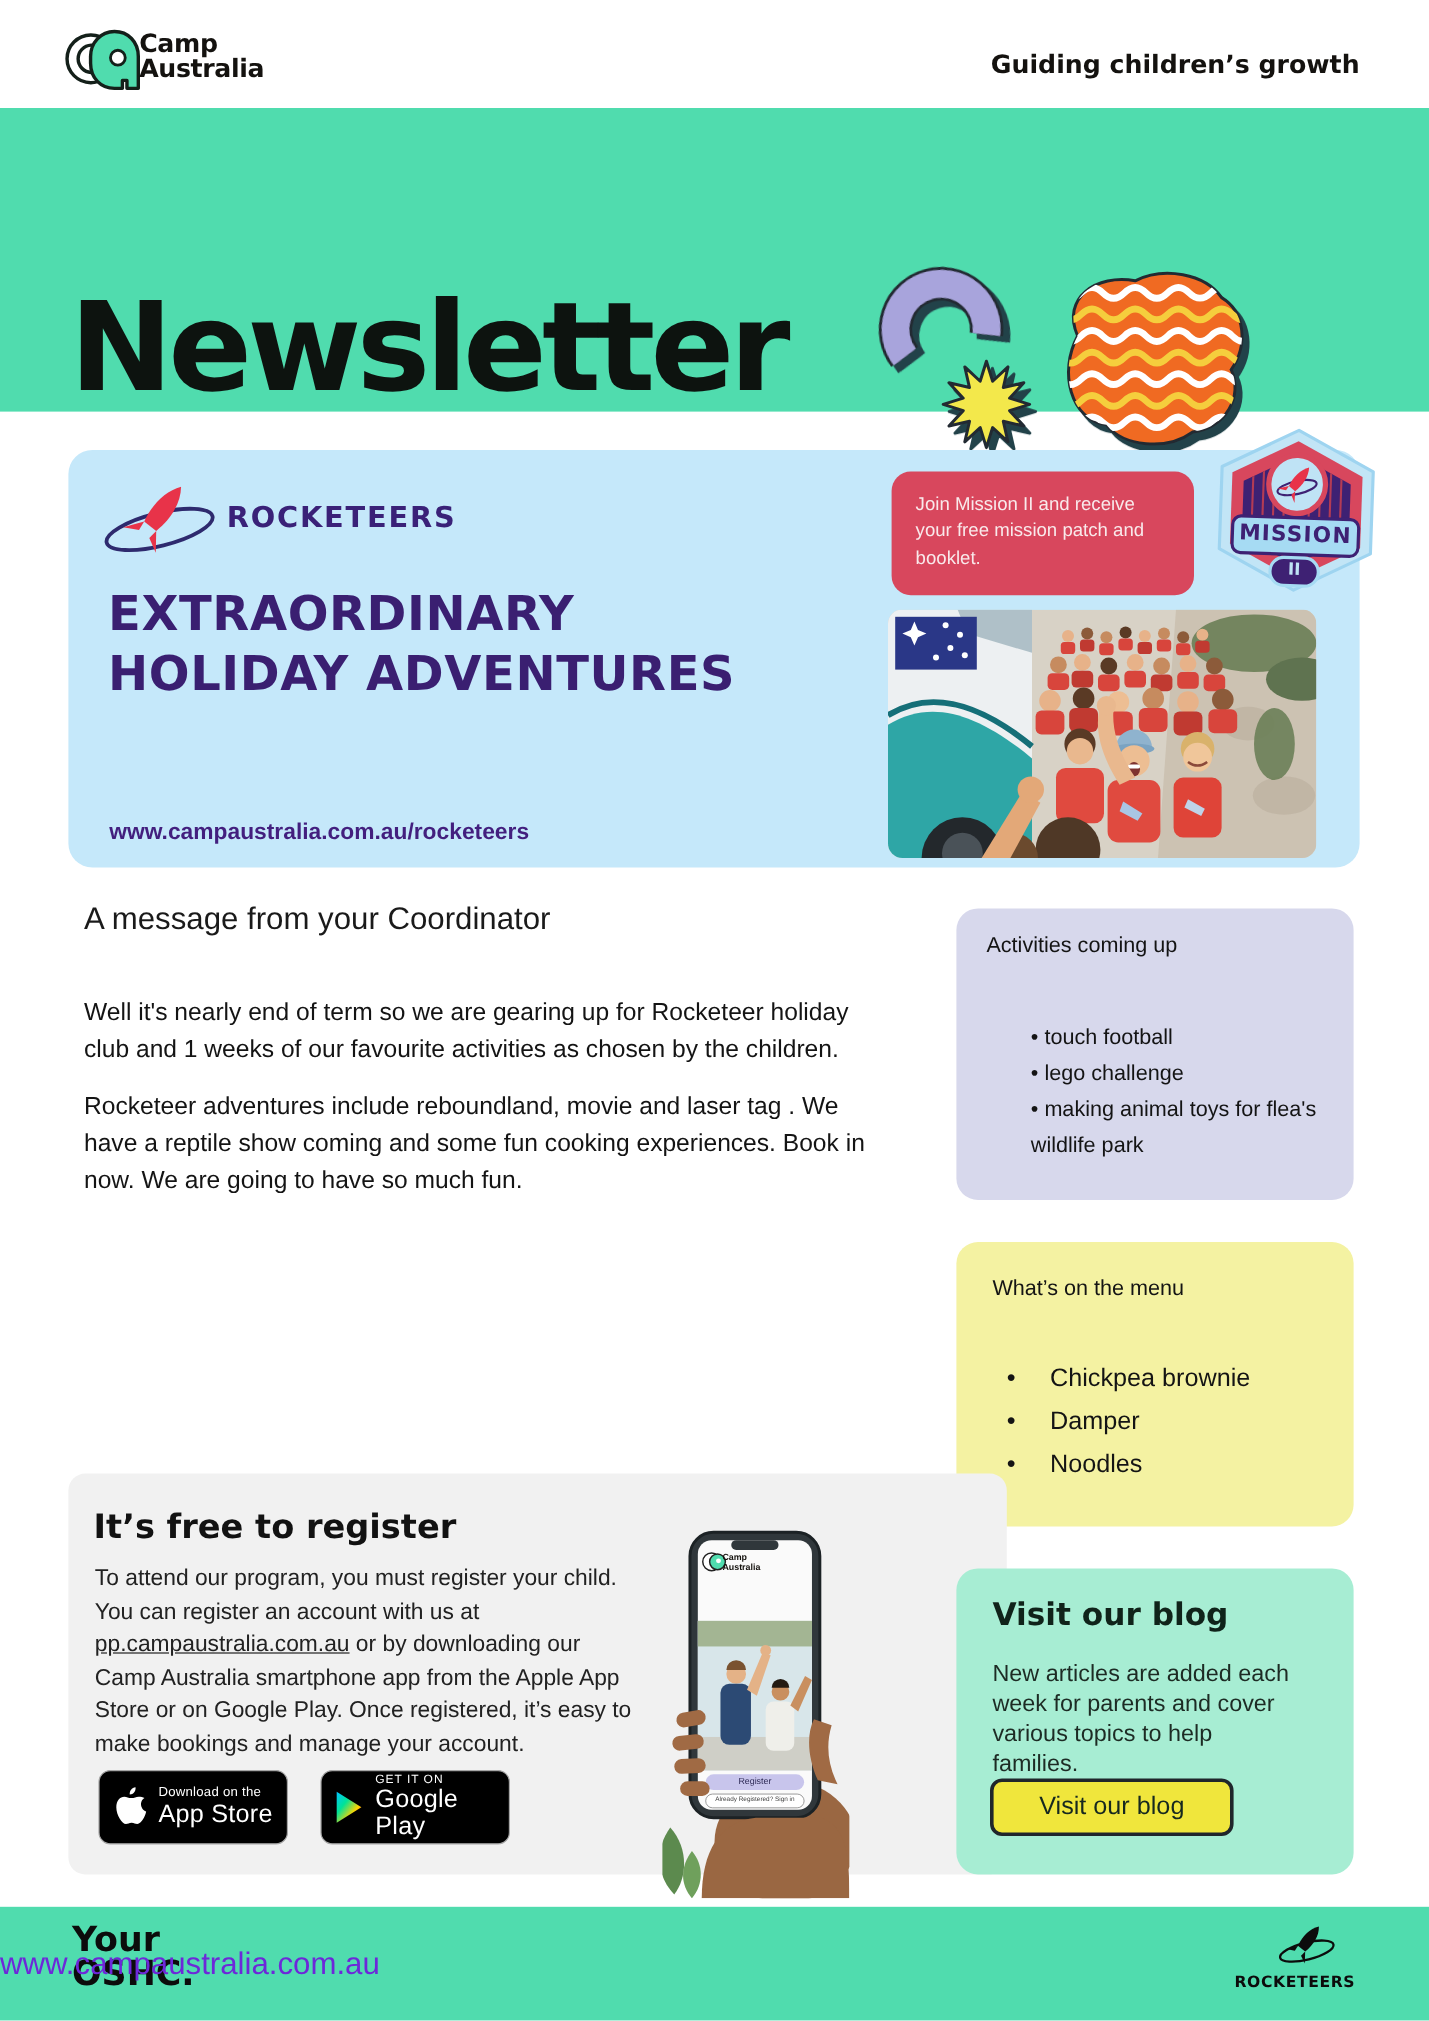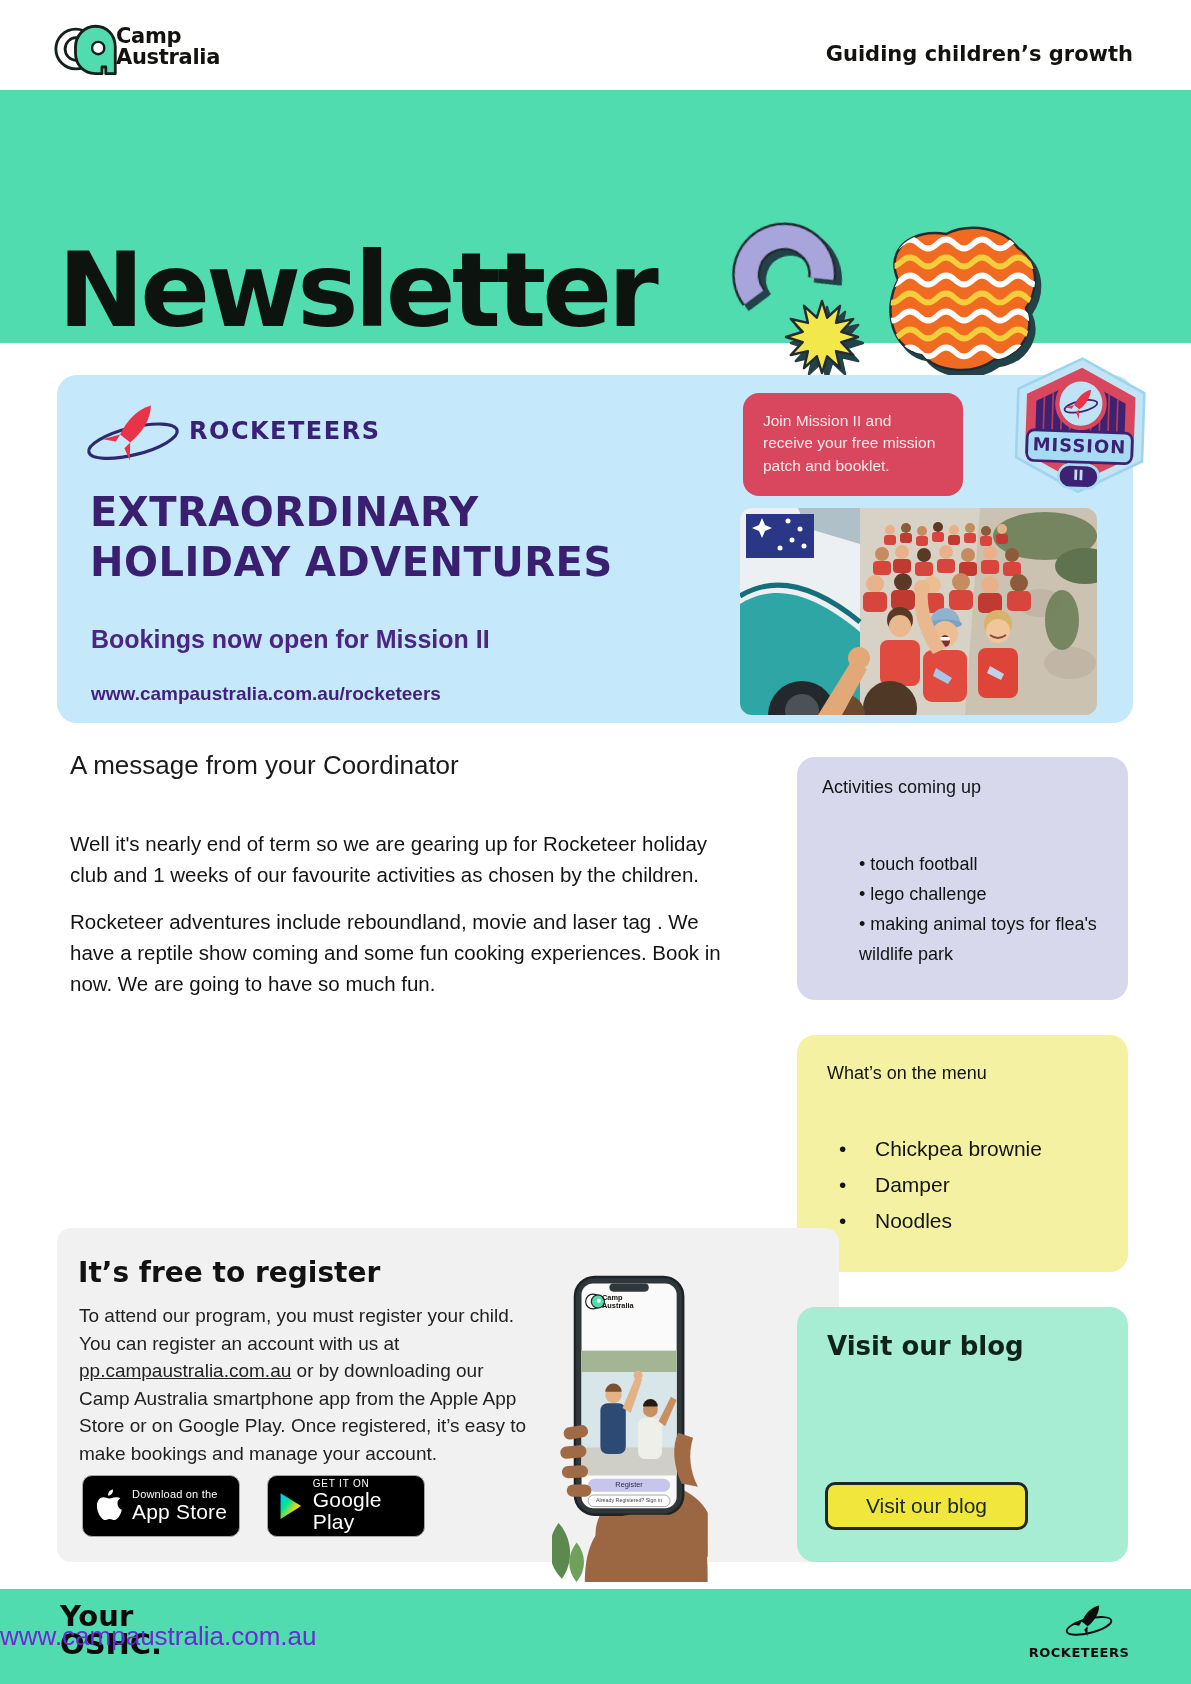--- a/index.html
+++ b/index.html
@@ -23,21 +23,21 @@
 
   
   .hero-card{left:57px;top:375px;width:1076px;height:348px;background:#c5e8fa;border-radius:20px}
   .hero-logo{left:26px;top:16px}
   .hero-wordmark{left:132px;top:42px;font-size:24px;letter-spacing:1.5px;color:#3a2178;
                  font-family:"DejaVu Sans",sans-serif;font-weight:bold}
   .hero-headline{left:33px;top:112px;font-size:40px;line-height:50px;letter-spacing:0.5px;
                  color:#3a1f71;font-family:"DejaVu Sans",sans-serif;font-weight:bold}
   .hero-sub{left:34px;top:250px;font-size:25px;font-weight:bold;color:#4a2583}
   .hero-url{left:34px;top:308px;font-size:19px;font-weight:bold;color:#431f7e;text-decoration:none}
-  .ribbon{left:686px;top:18px;width:220px;height:103px;background:#d8475d;border-radius:16px;
+  .ribbon{left:686px;top:18px;width:252px;height:103px;background:#d8475d;border-radius:16px;
           color:#f9e9eb;font-size:15.5px;line-height:1.45;padding:17px 20px}
   .badge{left:953px;top:-20px;width:140px;height:153px;transform:rotate(2deg)}
   .badge-word{left:0;top:80px;width:100%;text-align:center;font-size:18px;letter-spacing:1px;
               color:#3e2173;font-family:"DejaVu Sans",sans-serif;font-weight:bold}
   .badge-ii{left:0;top:112px;width:100%;text-align:center;font-size:14px;color:#bfe3f5;
             font-family:"DejaVu Sans",sans-serif;font-weight:bold}
   .hero-photo{left:683px;top:133px;width:357px;height:207px;border-radius:12px;overflow:hidden}
 
   
   .msg-head{left:70px;top:750px;font-size:26px;font-weight:400;color:#1a1a1a}
@@ -151,21 +151,20 @@
         <path d="M0,-32 C9,-20 11,-3 7,14 L-7,14 C-11,-3 -9,-20 0,-32 Z" fill="#e83349"></path>
         <path d="M-7,14 L-19,30 L-6,23 Z" fill="#e83349"></path>
         <path d="M7,14 L19,30 L6,23 Z" fill="#e83349"></path>
       </g>
     </svg>
     <div class="abs hero-wordmark">ROCKETEERS</div>
     <div class="abs hero-headline">
       <div>EXTRAORDINARY</div>
       <div>HOLIDAY ADVENTURES</div>
     </div>
-    <div class="abs hero-sub">Bookings now open for Mission II</div>
     <a class="abs hero-url" href="#">www.campaustralia.com.au/rocketeers</a>
 
     <div class="abs ribbon">Join Mission II and receive your free mission patch and booklet.</div>
 
     <div class="abs badge">
       <svg width="140" height="153" viewBox="0 0 160 170" preserveAspectRatio="none">
         <defs>
           <clipPath id="hexclip">
             <polygon points="80,27 131,52.5 131,103 80,128.5 29,103 29,52.5"></polygon>
           </clipPath>
@@ -394,20 +393,21 @@
     <div class="abs phone-brand">
       <div>Camp</div>
       <div>Australia</div>
     </div>
     <div class="abs phone-reg">Register</div>
     <div class="abs phone-sign">Already Registered? Sign in</div>
   </div>
 
   <div class="abs card card-blog">
     <h3 class="abs blog-head">Visit our blog</h3>
+    <p class="abs blog-body">New articles are added each week for parents and cover various topics to help families.</p>
     <div class="abs blog-btn">Visit our blog</div>
   </div>
 
   <div class="abs footer">
     <div class="abs oshc">
       <div>Your</div>
       <div>OSHC.</div>
     </div>
     <a class="abs footer-url" href="#">www.campaustralia.com.au</a>
     <svg class="abs footer-rocket" width="60" height="52" viewBox="0 0 110 90">

